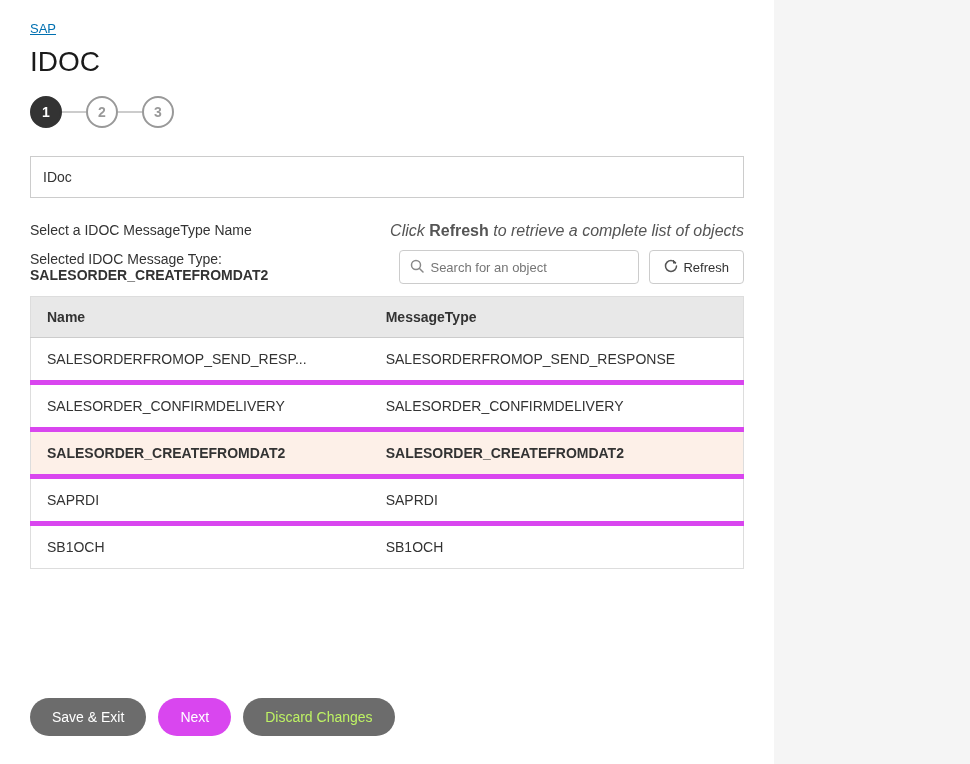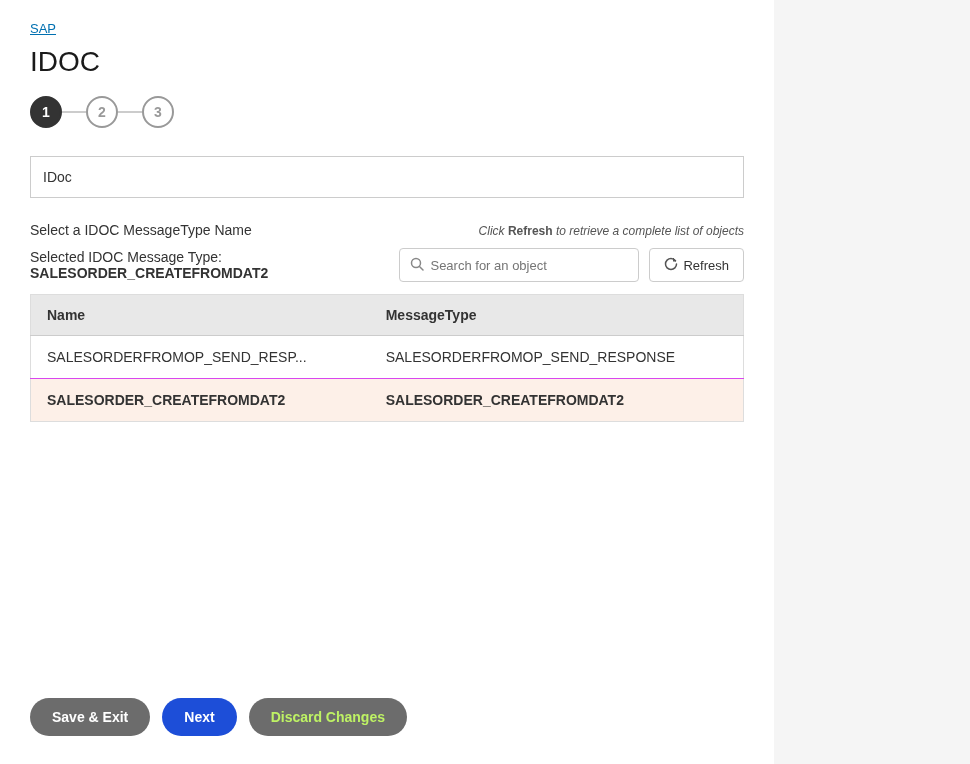--- a/index.html
+++ b/index.html
@@ -76,29 +76,29 @@
       padding: 0 12px;
       font-size: 14px;
       color: #333;
       outline: none;
       margin-bottom: 24px;
     }
     
     .section-header-row {
       display: flex;
       justify-content: space-between;
-      align-items: flex-end;
+      align-items: flex-start;
       margin-bottom: 10px;
     }
     .section-label {
       font-size: 14px;
       color: #333;
     }
     .refresh-hint {
-      font-size: 12px;
+      font-size: 16px;
       color: #555;
       font-style: italic;
     }
     .refresh-hint strong {
       font-weight: 700;
       font-style: normal;
     }
     
     .selected-type-row {
       display: flex;
@@ -169,21 +169,21 @@
       padding: 12px 16px;
       font-size: 14px;
       font-weight: 600;
       color: #333;
       border-bottom: 1px solid #ccc;
     }
     .data-table td {
       padding: 13px 16px;
       font-size: 14px;
       color: #333;
-      border-bottom: 1px solid #d946ef;
+      border-bottom: 5px solid #d946ef;
     }
     .data-table tbody tr:last-child td {
       border-bottom: none;
     }
     .data-table tbody tr.selected {
       background: #fdf0e8;
     }
     .data-table tbody tr.selected td {
       font-weight: 700;
     }
@@ -194,31 +194,31 @@
       left: 30px;
       display: flex;
       gap: 12px;
       align-items: center;
     }
     .btn {
       height: 38px;
       padding: 0 22px;
       border-radius: 20px;
       font-size: 14px;
-      font-weight: 700;
+      font-weight: 400;
       cursor: pointer;
       border: none;
       outline: none;
     }
     .btn-secondary {
       background: #6c6c6c;
       color: #fff;
     }
     .btn-primary {
-      background: #1d4ed8;
+      background: #d946ef;
       color: #fff;
     }
     .btn-outline {
       background: #6c6c6c;
       color: #bef264;
     }
   </style>
 </head>
 <body>
 
@@ -288,23 +288,35 @@
         <tr>
           <th>Name</th>
           <th>MessageType</th>
         </tr>
       </thead>
       <tbody id="table-body">
       <tr>
             <td>SALESORDERFROMOP_SEND_RESP...</td>
             <td>SALESORDERFROMOP_SEND_RESPONSE</td>
           </tr>
+          <tr>
+            <td>SALESORDER_CONFIRMDELIVERY</td>
+            <td>SALESORDER_CONFIRMDELIVERY</td>
+          </tr>
           <tr class="selected">
             <td>SALESORDER_CREATEFROMDAT2</td>
             <td>SALESORDER_CREATEFROMDAT2</td>
+          </tr>
+          <tr>
+            <td>SAPRDI</td>
+            <td>SAPRDI</td>
+          </tr>
+          <tr>
+            <td>SB1OCH</td>
+            <td>SB1OCH</td>
           </tr>
         </tbody>
     </table>
 
   </div>
 
   <div class="footer-buttons">
     <button class="btn btn-secondary">Save &amp; Exit</button>
     <button class="btn btn-primary">Next</button>
     <button class="btn btn-outline">Discard Changes</button>

